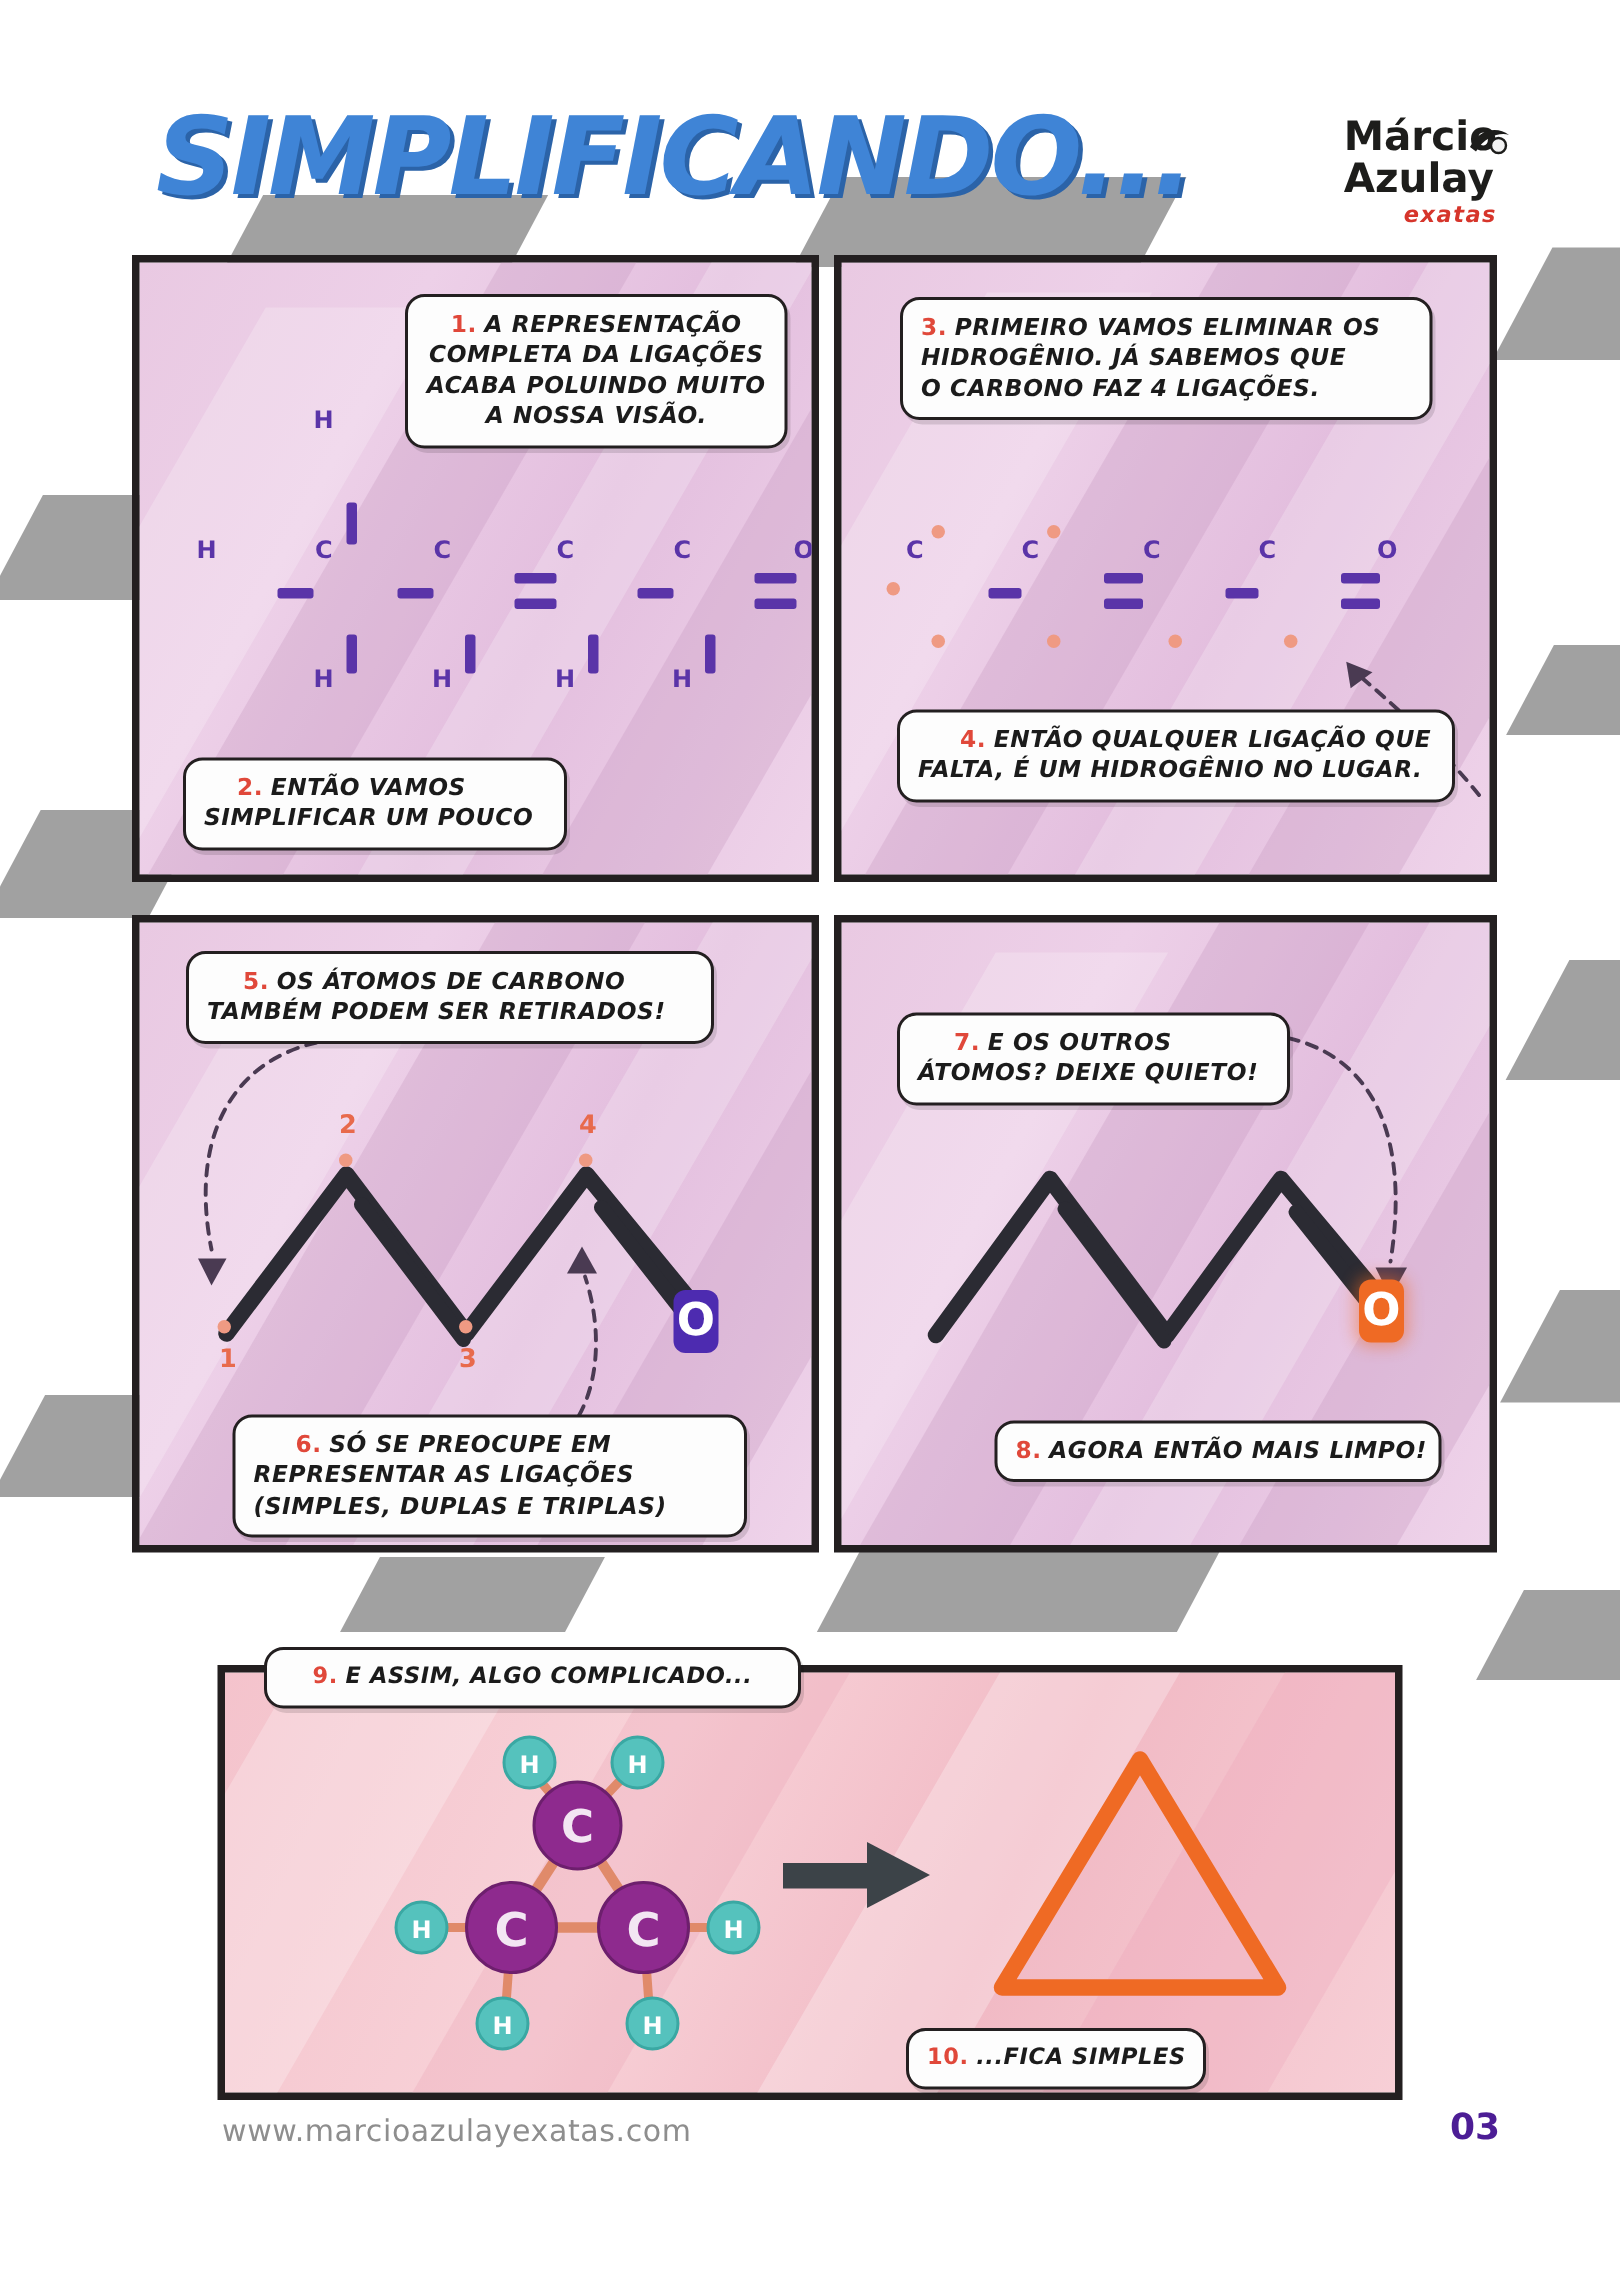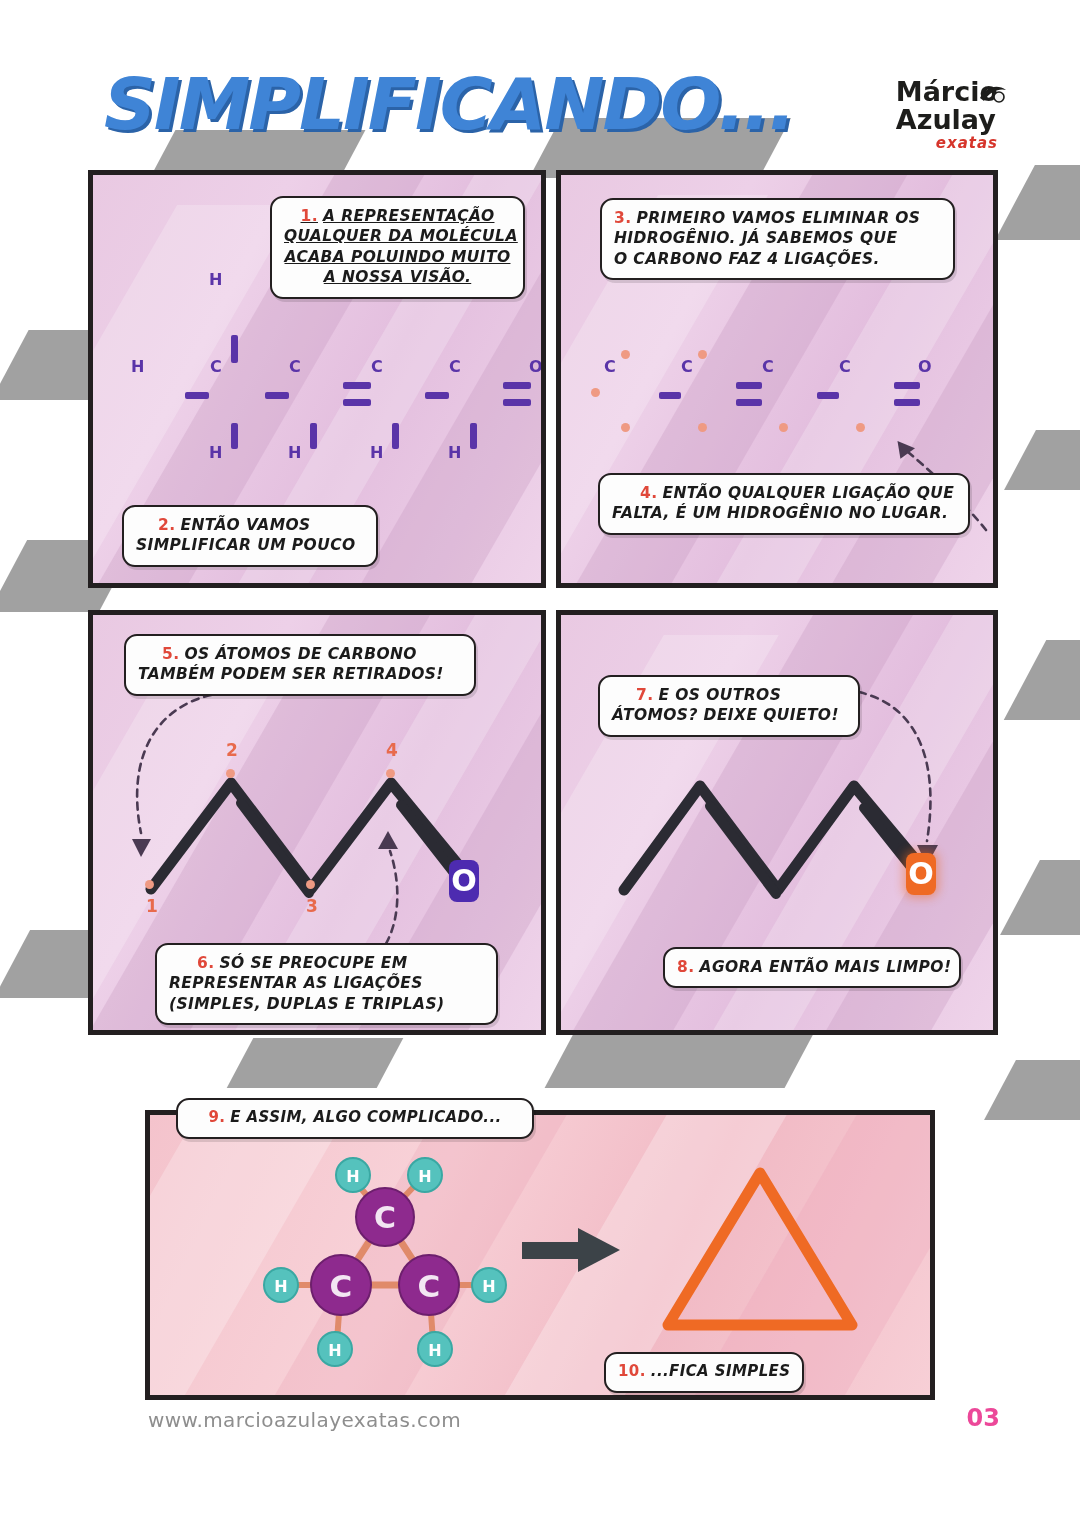--- a/index.html
+++ b/index.html
@@ -96,21 +96,21 @@
     z-index: 9;
   }
   .bubble .num {
     color: #e0483a; font-weight: 900; font-style: normal;
     margin-right: 5px;
   }
   .bubble .ln { display: block; white-space: nowrap; }
   .bubble.center .ln { text-align: center; }
 
   
-  #b1 { left: 270px; top: 196px; width: 255px; text-decoration: underline; }
+  #b1 { left: 270px; top: 196px; width: 255px; }
   #b2 { left: 122px; top: 505px; width: 256px; }
   #b3 { left: 600px; top: 198px; width: 355px; }
   #b4 { left: 598px; top: 473px; width: 372px; }
   #b5 { left: 124px; top: 634px; width: 352px; }
   #b6 { left: 155px; top: 943px; width: 343px; }
   #b7 { left: 598px; top: 675px; width: 262px; }
   #b8 { left: 663px; top: 947px; width: 298px; }
   #b9 { left: 176px; top: 1098px; width: 358px; font-size: 15px; text-align: center; }
   #b10{ left: 604px; top: 1352px; width: 200px; font-size: 15px; }
 
@@ -150,21 +150,21 @@
 
   
   .footer-url {
     position: absolute; left: 148px; top: 1408px;
     font-family: "DejaVu Sans", sans-serif;
     font-size: 20px; color: #8e8e8e; letter-spacing: .4px; z-index: 8;
   }
   .footer-page {
     position: absolute; right: 80px; top: 1404px;
     font-family: "DejaVu Sans", sans-serif;
-    font-weight: 900; font-size: 24px; color: #ec4899; z-index: 8;
+    font-weight: 900; font-size: 24px; color: #4c1d95; z-index: 8;
   }
   svg { display: block; }
 </style>
 </head>
 <body>
 
 <div class="page">
 
   <div class="slab s1"></div>
   <div class="slab s2"></div>
@@ -222,21 +222,21 @@
       <div class="bondv" style="left:377px;top:248px;height:26px;"></div>
       <div class="mol atom" style="left:116px;top:268px;">H</div>
       <div class="mol atom" style="left:195px;top:268px;">H</div>
       <div class="mol atom" style="left:277px;top:268px;">H</div>
       <div class="mol atom" style="left:355px;top:268px;">H</div>
     </div>
   </div>
 
   <div class="bubble center" id="b1">
     <span class="ln"><span class="num">1.</span><span>A REPRESENTAÇÃO</span></span>
-    <span class="ln">QUALQUER DA MOLÉCULA</span>
+    <span class="ln">COMPLETA DA LIGAÇÕES</span>
     <span class="ln">ACABA POLUINDO MUITO</span>
     <span class="ln">A NOSSA VISÃO.</span>
   </div>
 
   <div class="bubble" id="b2">
     <span class="ln" style="padding-left:22px;"><span class="num">2.</span><span>ENTÃO VAMOS</span></span>
     <span class="ln">SIMPLIFICAR UM POUCO</span>
   </div>
 
   <div class="panel" id="panel2">

